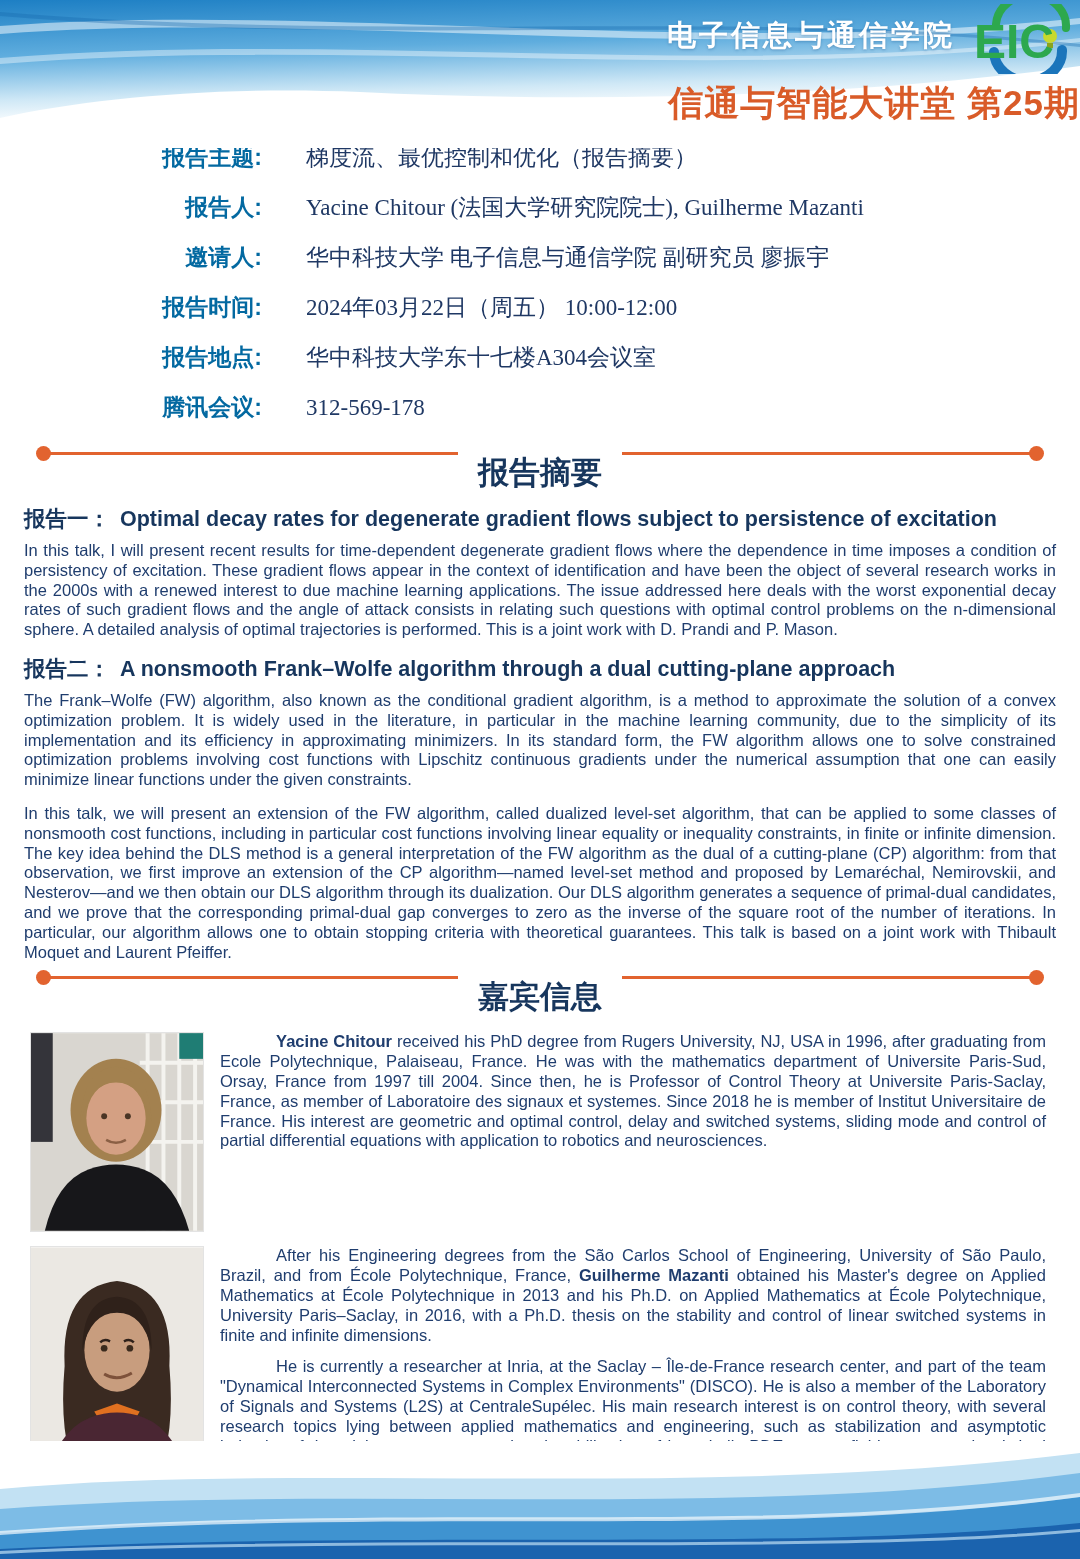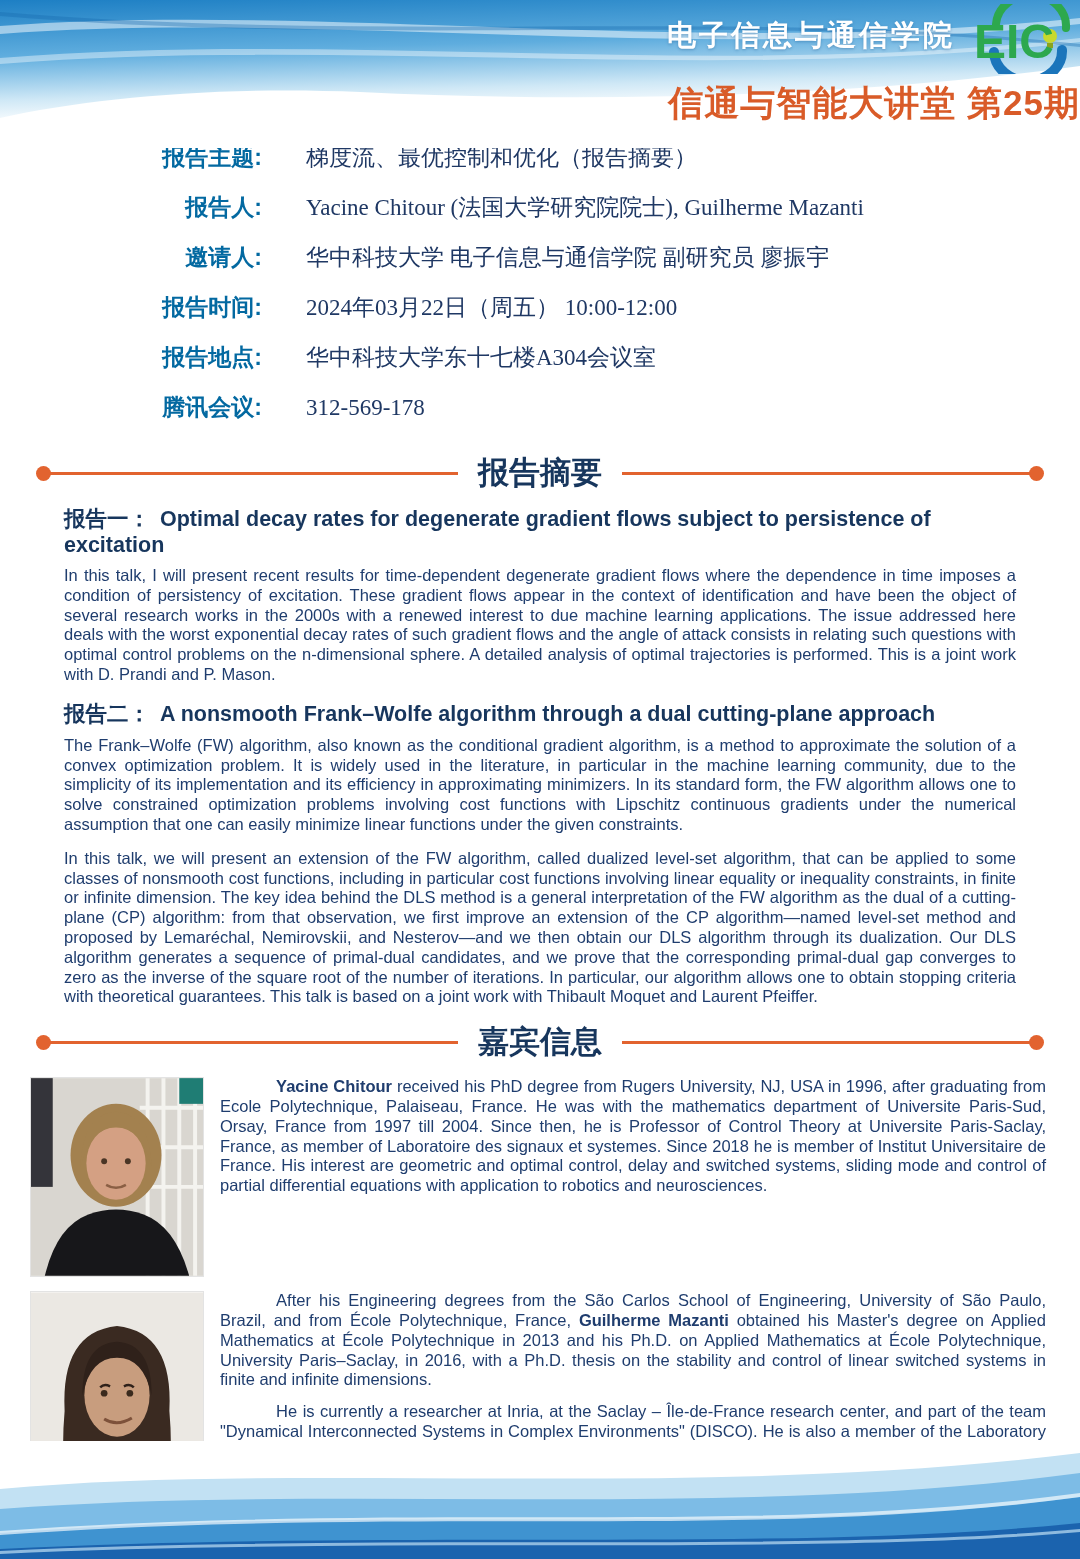--- a/index.html
+++ b/index.html
@@ -27,31 +27,31 @@
   .info-row { display: flex; align-items: baseline; height: 50px; }
   .info-label {
     width: 262px; text-align: right; flex: none;
     color: #0369a1; font-weight: bold; font-size: 23px;
   }
   .info-value {
     margin-left: 44px; color: #1f3864; font-size: 23px;
     font-family: "Liberation Serif", serif;
   }
   
-  .section-head { display: flex; align-items: center; gap: 20px; margin: 10px 38px 6px 38px; }
+  .section-head { display: flex; align-items: flex-start; gap: 20px; margin: 10px 38px 6px 38px; }
   .divider-line { flex: 1; height: 3px; background: #e2632f; position: relative; }
   .divider-line.left::before, .divider-line.right::after {
     content: ""; position: absolute; top: -6px; width: 15px; height: 15px;
     border-radius: 50%; background: #e2632f;
   }
   .divider-line.left::before { left: -2px; }
   .divider-line.right::after { right: -2px; }
   .section-title { font-size: 31px; font-weight: bold; color: #17365d; white-space: nowrap; }
   
-  .content { padding: 0 64px; }
+  .content { padding: 0 24px; }
   .talk-heading { margin: 10px 0 2px 0; font-size: 21.5px; font-weight: bold; color: #17365d; }
   .talk-heading .talk-label { margin-right: 10px; }
   .para {
     margin: 8px 0 14px 0; font-size: 16.5px; line-height: 1.2;
     color: #1f3d6e; text-align: justify;
   }
   
   .guest { display: flex; align-items: flex-start; padding: 0 34px 0 30px; margin-top: 14px; }
   .guest-photo { flex: none; margin-right: 16px; border: 1px solid #e3e3e3; background: #fff; }
   .guest-text { flex: 1; }

